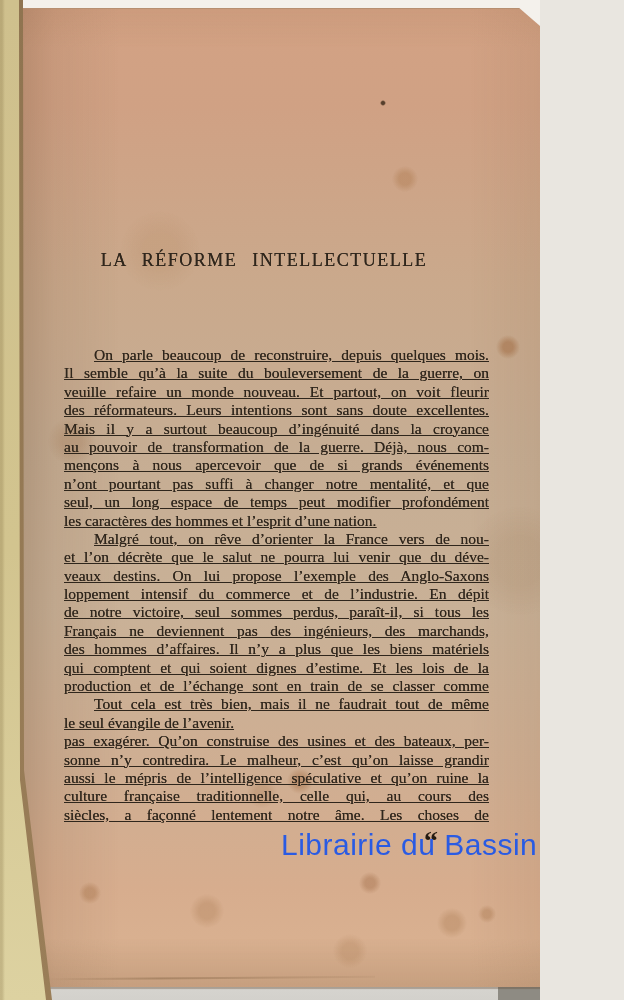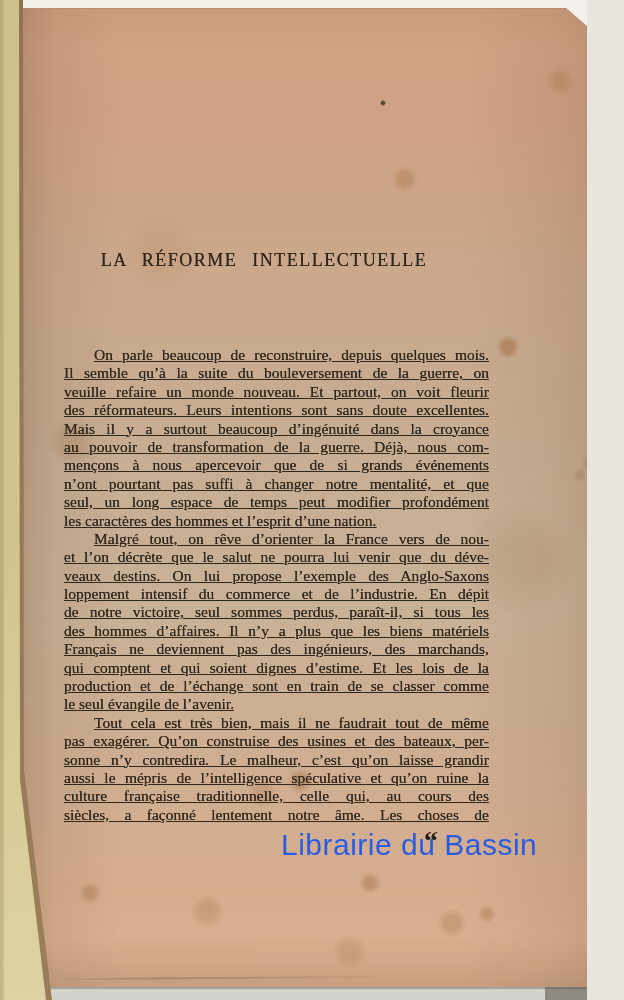--- a/index.html
+++ b/index.html
@@ -1,17 +1,17 @@
 <!DOCTYPE html>
 <html><head>
 <meta charset="utf-8">
 <style>
   html,body{margin:0;padding:0;background:#e9e6e0;}
   .photo{
-    position:relative;width:587px;height:1000px;overflow:hidden;
+    position:relative;width:540px;height:1000px;overflow:hidden;
     background:linear-gradient(180deg,#f4f1eb 0%,#f0ede7 80%,#dcdad5 96%,#d3d1cc 100%);
     font-family:"Liberation Serif",serif;
   }
   .bg-edge-gray{position:absolute;right:0;bottom:0;width:11px;height:130px;background:#96938c;}
   .bg-corner-gray{position:absolute;right:0;bottom:0;width:42px;height:54px;background:#8e8b83;}
 
   .page{
     position:absolute;left:0;top:8px;width:617px;height:978px;overflow:hidden;
     border-radius:2px 2px 30px 22px;
     border-top:1px solid rgba(140,100,70,.45);
@@ -131,26 +131,26 @@
       <div class="line">au pouvoir de transformation de la guerre. Déjà, nous com-</div>
       <div class="line">mençons à nous apercevoir que de si grands événements</div>
       <div class="line">n’ont pourtant pas suffi à changer notre mentalité, et que</div>
       <div class="line">seul, un long espace de temps peut modifier profondément</div>
       <div class="line last">les caractères des hommes et l’esprit d’une nation.</div>
       <div class="line indent">Malgré tout, on rêve d’orienter la France vers de nou-</div>
       <div class="line">et l’on décrète que le salut ne pourra lui venir que du déve-</div>
       <div class="line">veaux destins. On lui propose l’exemple des Anglo-Saxons</div>
       <div class="line">loppement intensif du commerce et de l’industrie. En dépit</div>
       <div class="line">de notre victoire, seul sommes perdus, paraît-il, si tous les</div>
+      <div class="line">Français ne deviennent pas des ingénieurs, des marchands,</div>
       <div class="line">des hommes d’affaires. Il n’y a plus que les biens matériels</div>
-      <div class="line">Français ne deviennent pas des ingénieurs, des marchands,</div>
       <div class="line">qui comptent et qui soient dignes d’estime. Et les lois de la</div>
       <div class="line">production et de l’échange sont en train de se classer comme</div>
+      <div class="line indent">Tout cela est très bien, mais il ne faudrait tout de même</div>
       <div class="line last">le seul évangile de l’avenir.</div>
-      <div class="line indent">Tout cela est très bien, mais il ne faudrait tout de même</div>
       <div class="line">pas exagérer. Qu’on construise des usines et des bateaux, per-</div>
       <div class="line">sonne n’y contredira. Le malheur, c’est qu’on laisse grandir</div>
       <div class="line">aussi le mépris de l’intelligence spéculative et qu’on ruine la</div>
       <div class="line">culture française traditionnelle, celle qui, au cours des</div>
       <div class="line">siècles, a façonné lentement notre âme. Les choses de</div>
     </div>
 
   <div class="ink-mark">“</div>
   <div class="watermark">Librairie du Bassin</div>
 </div>

